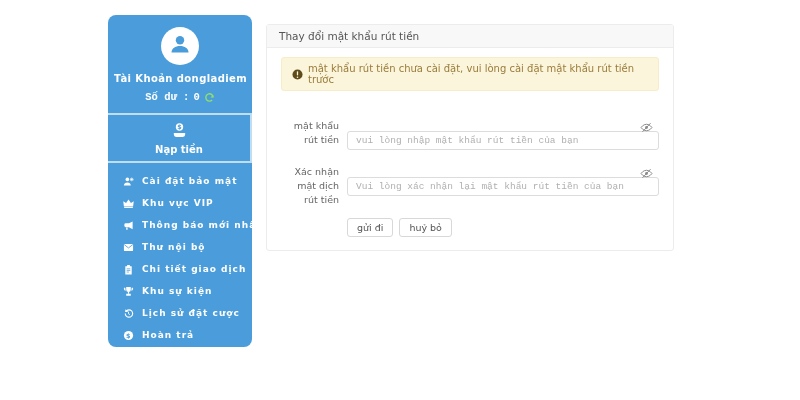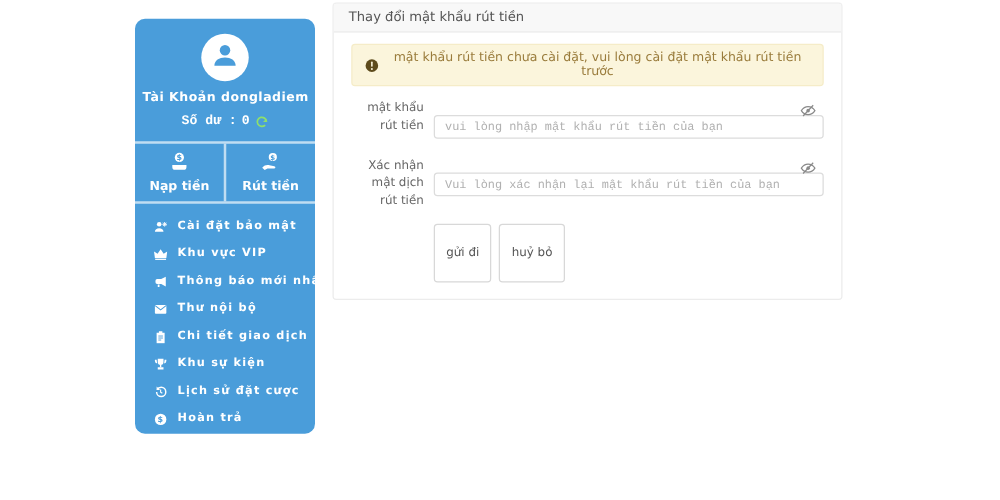--- a/index.html
+++ b/index.html
@@ -36,51 +36,51 @@
   .menu-item {
     display:flex; align-items:center; gap:8px; padding:0 0 0 15px;
     font-size:9px; font-weight:bold; letter-spacing:1px; white-space:nowrap;
     height:22px; cursor:pointer;
   }
   .mi { width:11px; height:11px; flex:none; display:inline-flex; }
   .mi svg { width:11px; height:11px; }
 
   
   .panel {
-    position:absolute; left:266px; top:2px; width:408px;
+    position:absolute; left:266px; top:24px; width:408px;
     background:#fff; border:1px solid #ececec; border-radius:3px;
   }
   .panel-header {
     background:#f8f8f8; border-bottom:1px solid #ececec;
     padding:5px 12px; font-size:10.5px; color:#555;
   }
   .panel-body { padding:9px 14px 13px; }
   .alert {
     background:#fbf5dc; border:1px solid #f5ecc8; border-radius:3px;
     padding:5px 10px; font-size:10px; color:#9a7c3c;
-    display:flex; align-items:center; gap:5px; margin-bottom:8px;text-align:center;
+    display:flex; align-items:center; gap:5px; margin-bottom:25px;
   }
   .form-row { display:flex; margin-bottom:12px; }
   .form-label {
     width:58px; flex:none; text-align:right; font-size:9.5px; color:#666;
     line-height:1.45; padding-top:3px; margin-right:8px;
   }
   .input-wrap { position:relative; flex:1; }
   .input-wrap input {
     width:100%; height:19px; border:1px solid #dcdcdc; border-radius:3px;
     font-size:9.5px; color:#555; padding:0 24px 0 8px; outline:none;
     font-family:Liberation Mono, monospace;
     margin-top:15px;
   }
   .input-wrap input::placeholder { color:#b0b0b0; }
   .eye { position:absolute; right:6px; top:3px; width:13px; height:13px; cursor:pointer; }
   .btn-row { margin-left:66px; margin-top:2px; display:flex; gap:6px; }
   .btn {
     background:#fff; border:1px solid #d8d8d8; border-radius:3px;
-    font-size:9.5px; color:#555; padding:17px 9px; cursor:pointer;
+    font-size:9.5px; color:#555; padding:3px 9px; cursor:pointer;
     font-family:"DejaVu Sans","Liberation Sans",sans-serif;
   }
 </style>
 </head>
 <body>
 
 <div class="stage">
 
   <div class="sidebar">
 
@@ -116,30 +116,20 @@
         <span>
           <svg width="17" height="17" viewBox="0 0 24 24" fill="#fff">
             <circle cx="12" cy="7" r="5.2"></circle>
             <text x="12" y="10.4" text-anchor="middle" font-size="9" font-weight="bold" fill="#4a9dda">$</text>
             <path d="M4 15.5h16v2.2a3.3 3.3 0 01-3.3 3.3H7.3A3.3 3.3 0 014 17.7z"></path>
           </svg>
         </span>
         <span>Nạp tiền</span>
       </div>
       <div class="sep-v"></div>
-      <div class="action">
-        <span>
-          <svg width="17" height="17" viewBox="0 0 24 24" fill="#fff">
-            <circle cx="14.5" cy="6.5" r="4.6"></circle>
-            <text x="14.5" y="9.6" text-anchor="middle" font-size="8" font-weight="bold" fill="#4a9dda">$</text>
-            <path d="M2.5 18.5c2.5-3 5.5-3.4 8.2-2.7l5.4 1.2c1.9.4 1.7 2.6-.3 2.6H8.5l-3.2 1.6z"></path>
-          </svg>
-        </span>
-        <span>Rút tiền</span>
-      </div>
     </div>
 
     <div class="sep-h"></div>
 
     <div class="menu">
 
       <div class="menu-item">
         <span class="mi">
           <svg viewBox="0 0 24 24" fill="#fff">
             <circle cx="9.5" cy="7.5" r="4"></circle>

